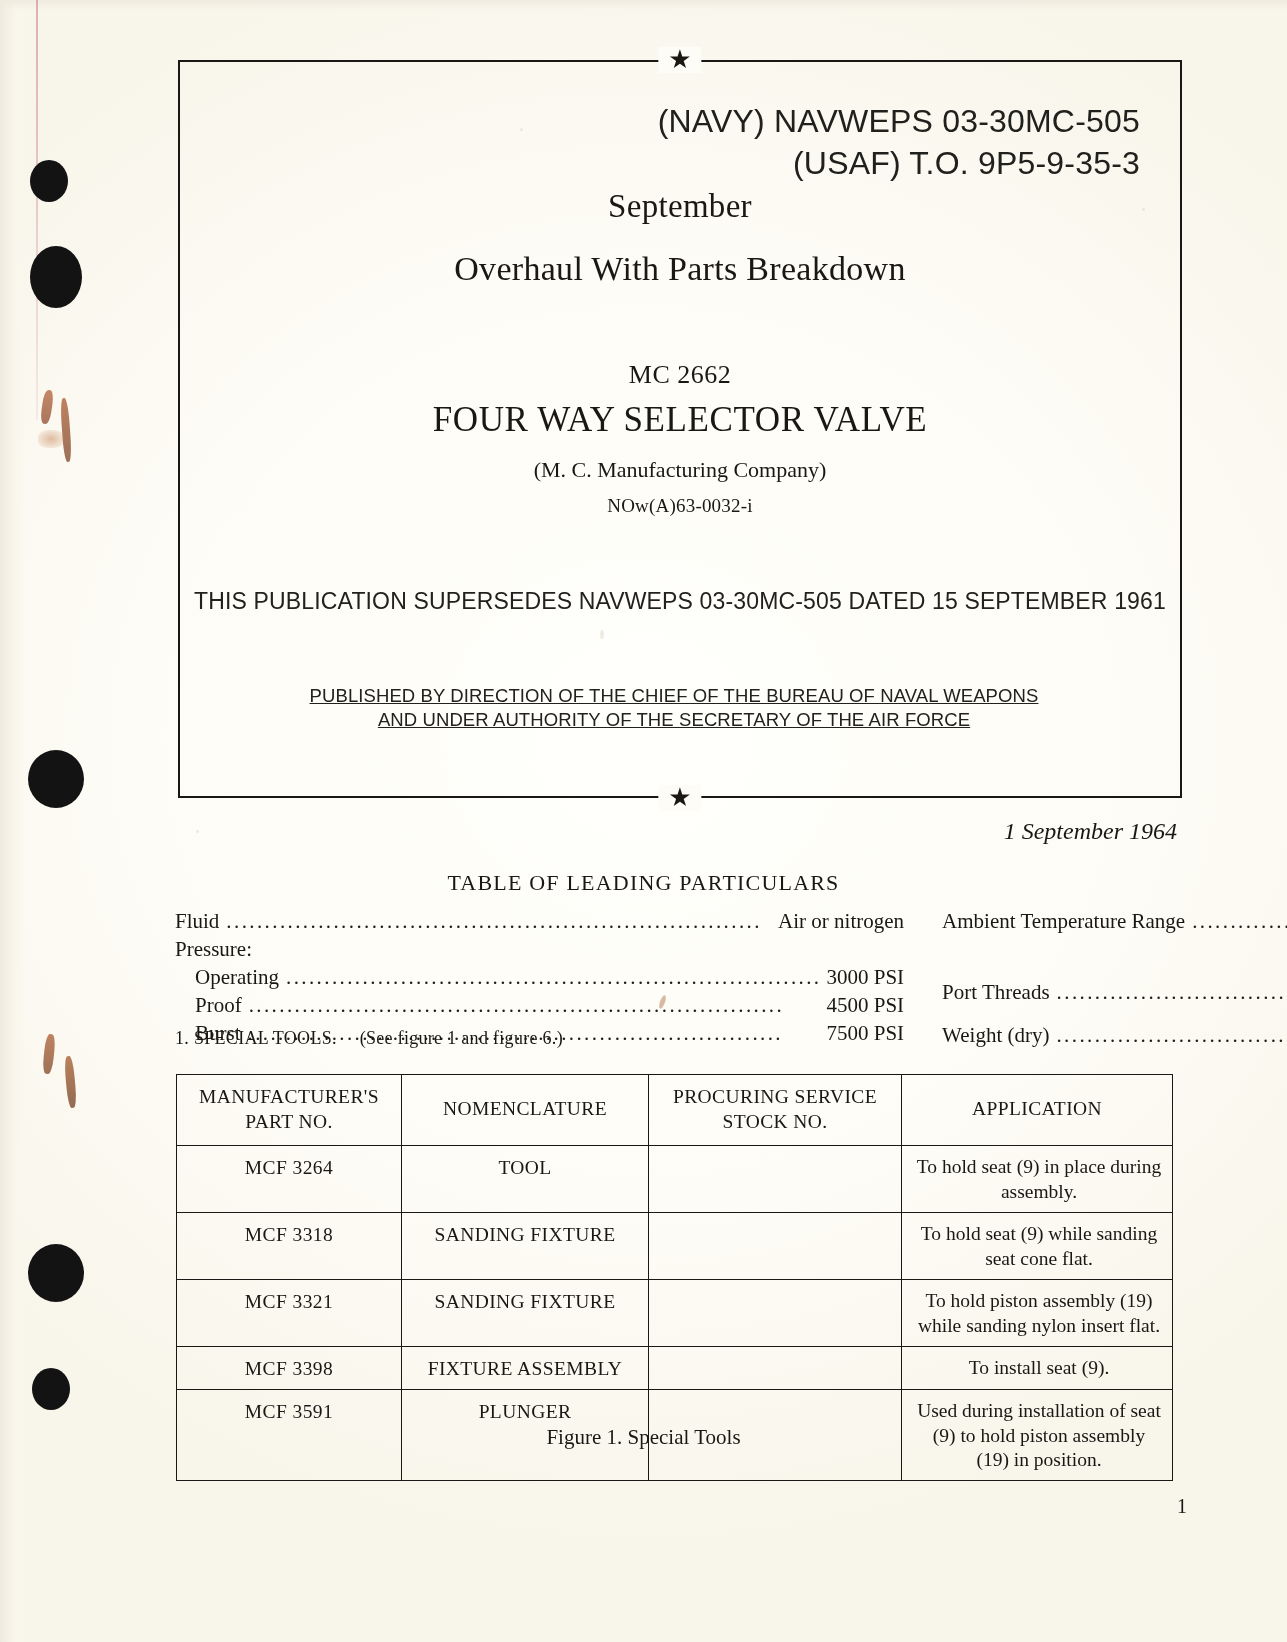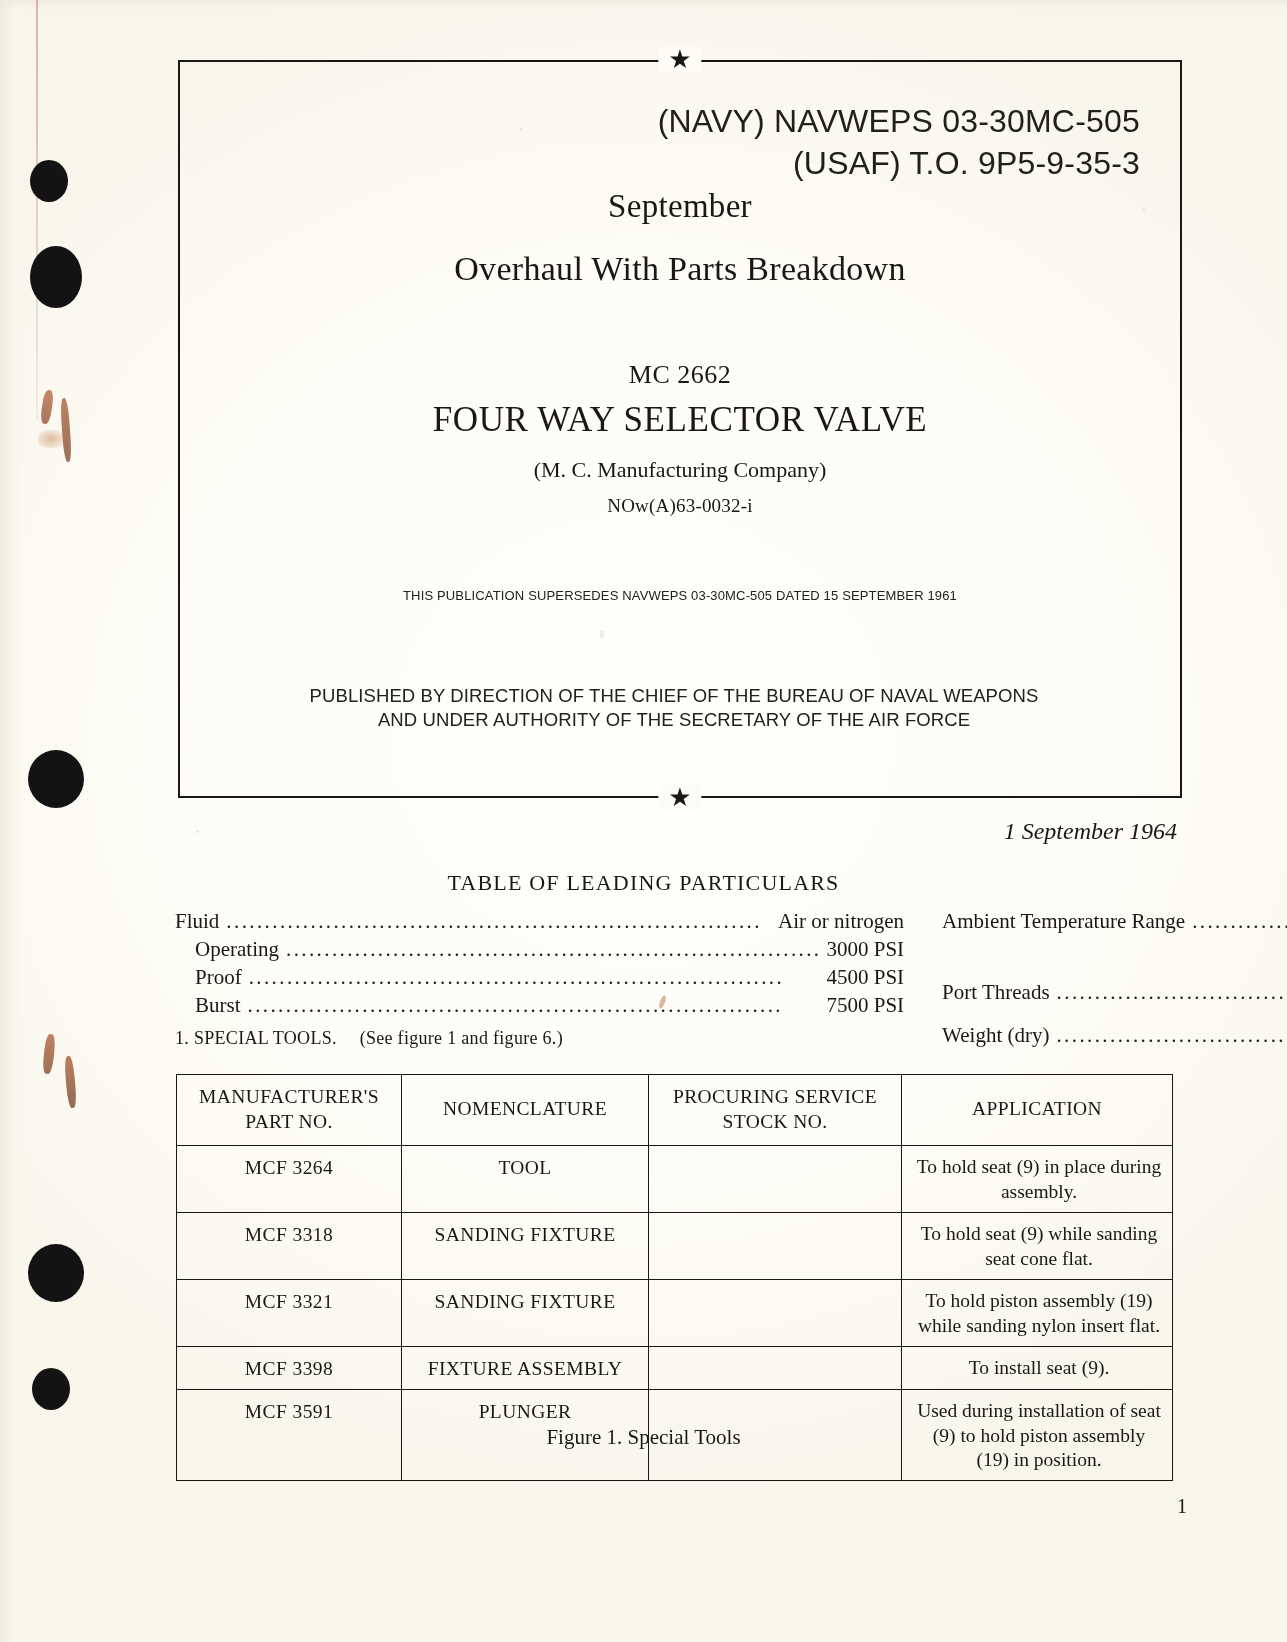--- a/index.html
+++ b/index.html
@@ -183,34 +183,35 @@
     text-align: center;
     font-size: 19px;
     letter-spacing: 0.2px;
   }
   #supersedes {
     position: absolute;
     left: 0; right: 0;
     top: 528px;
     text-align: center;
     font-family: "Liberation Sans", "DejaVu Sans", sans-serif;
-    font-size: 13px;
+    font-size: 23px;
     letter-spacing: 0.15px;
     color: #22211e;
   }
   #published-by {
     position: absolute;
     left: 0; right: 12px;
     top: 624px;
     text-align: center;
     font-family: "Liberation Sans", "DejaVu Sans", sans-serif;
     font-size: 18.5px;
     line-height: 1.3;
     letter-spacing: 0.1px;
     color: #22211e;
+    text-decoration: underline;
   }
 
   
   #pub-date {
     position: absolute;
     right: 110px;
     top: 818px;
     font-size: 24px;
     font-style: italic;
   }
@@ -383,20 +384,21 @@
   <div id="lp-heading">TABLE OF LEADING PARTICULARS</div>
 
   <div id="lp-table">
 
     <div class="lp-col">
       <div class="lp-line">
         <span class="lp-label">Fluid</span>
         <span class="lp-dots">......................................................................</span>
         <span class="lp-value">Air or nitrogen</span>
       </div>
+      <div class="lp-plain">Pressure:</div>
       <div class="lp-line indent">
         <span class="lp-label">Operating</span>
         <span class="lp-dots">......................................................................</span>
         <span class="lp-value">3000 PSI</span>
       </div>
       <div class="lp-line indent">
         <span class="lp-label">Proof</span>
         <span class="lp-dots">......................................................................</span>
         <span class="lp-value">4500 PSI</span>
       </div>

